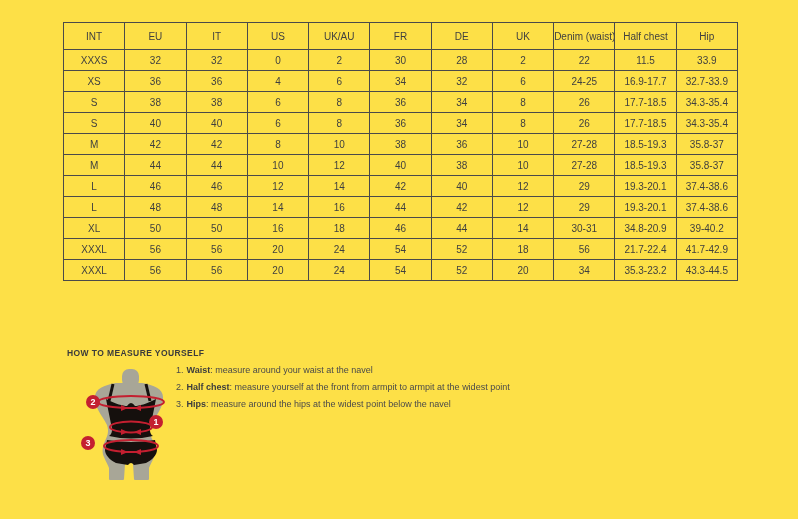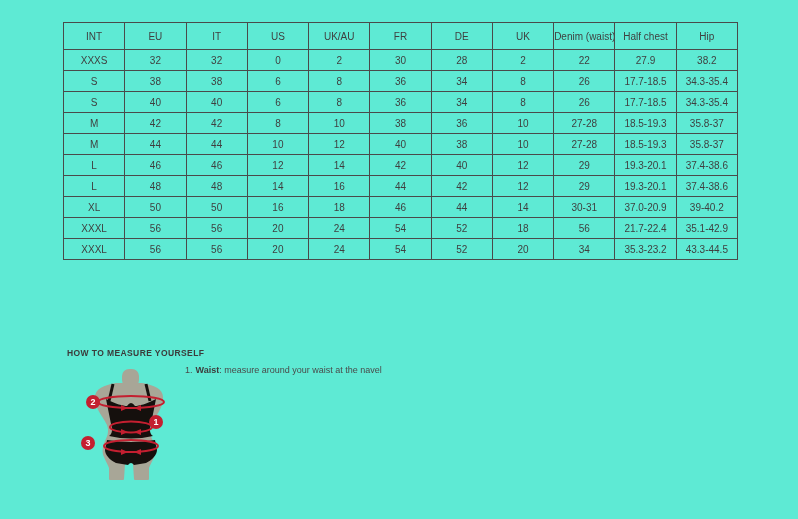--- a/index.html
+++ b/index.html
@@ -1,21 +1,21 @@
 <!DOCTYPE html>
 <html><head>
 <meta charset="utf-8">
 <style>
   * { margin: 0; padding: 0; box-sizing: border-box; }
   html, body { background: #ffffff; }
   .page {
     position: relative;
     width: 798px;
     height: 519px;
-    background: #5eead4;
+    background: #fde047;
     font-family: "Liberation Sans", sans-serif;
     overflow: hidden;
   }
   table.size-chart {
     position: absolute;
     left: 63px;
     top: 22px;
     width: 675px;
     border-collapse: collapse;
     table-layout: fixed;
@@ -53,21 +53,21 @@
     height: 112px;
   }
   ol.measure-steps {
     position: absolute;
     left: 176px;
     top: 362px;
     list-style: none;
     font-size: 9px;
     color: #4a4a4a;
   }
-  ol.measure-steps li { height: 17px; line-height: 17px; white-space: nowrap; margin-left: 9px; }
+  ol.measure-steps li { height: 17px; line-height: 17px; white-space: nowrap; }
   ol.measure-steps .step-number { margin-right: 3px; }
   ol.measure-steps .step-label { font-weight: 700; color: #3d3d3d; }
 </style>
 </head>
 <body>
 
 <div class="page">
 
   <table class="size-chart">
       <thead>
@@ -89,22 +89,35 @@
         <tr>
           <td>XXXS</td>
           <td>32</td>
           <td>32</td>
           <td>0</td>
           <td>2</td>
           <td>30</td>
           <td>28</td>
           <td>2</td>
           <td>22</td>
-          <td>27.9</td>
-          <td>38.2</td>
+          <td>11.5</td>
+          <td>33.9</td>
+        </tr>
+        <tr>
+          <td>XS</td>
+          <td>36</td>
+          <td>36</td>
+          <td>4</td>
+          <td>6</td>
+          <td>34</td>
+          <td>32</td>
+          <td>6</td>
+          <td>24-25</td>
+          <td>16.9-17.7</td>
+          <td>32.7-33.9</td>
         </tr>
         <tr>
           <td>S</td>
           <td>38</td>
           <td>38</td>
           <td>6</td>
           <td>8</td>
           <td>36</td>
           <td>34</td>
           <td>8</td>
@@ -180,35 +193,35 @@
         <tr>
           <td>XL</td>
           <td>50</td>
           <td>50</td>
           <td>16</td>
           <td>18</td>
           <td>46</td>
           <td>44</td>
           <td>14</td>
           <td>30-31</td>
-          <td>37.0-20.9</td>
+          <td>34.8-20.9</td>
           <td>39-40.2</td>
         </tr>
         <tr>
           <td>XXXL</td>
           <td>56</td>
           <td>56</td>
           <td>20</td>
           <td>24</td>
           <td>54</td>
           <td>52</td>
           <td>18</td>
           <td>56</td>
           <td>21.7-22.4</td>
-          <td>35.1-42.9</td>
+          <td>41.7-42.9</td>
         </tr>
         <tr>
           <td>XXXL</td>
           <td>56</td>
           <td>56</td>
           <td>20</td>
           <td>24</td>
           <td>54</td>
           <td>52</td>
           <td>20</td>
@@ -284,15 +297,21 @@
     <g>
       <circle cx="10" cy="74" r="7" fill="#c41f30"></circle>
       <text x="10" y="77.2" text-anchor="middle" font-size="9" font-weight="bold" font-family="Liberation Sans, sans-serif" fill="#ffffff">3</text>
     </g>
   </svg>
 
   <ol class="measure-steps">
     <li>
       <span class="step-number">1.</span><span class="step-label">Waist</span><span>: measure around your waist at the navel</span>
     </li>
+    <li>
+      <span class="step-number">2.</span><span class="step-label">Half chest</span><span>: measure yourself at the front from armpit to armpit at the widest point</span>
+    </li>
+    <li>
+      <span class="step-number">3.</span><span class="step-label">Hips</span><span>: measure around the hips at the widest point below the navel</span>
+    </li>
   </ol>
 
 </div>
 
 </body></html>

